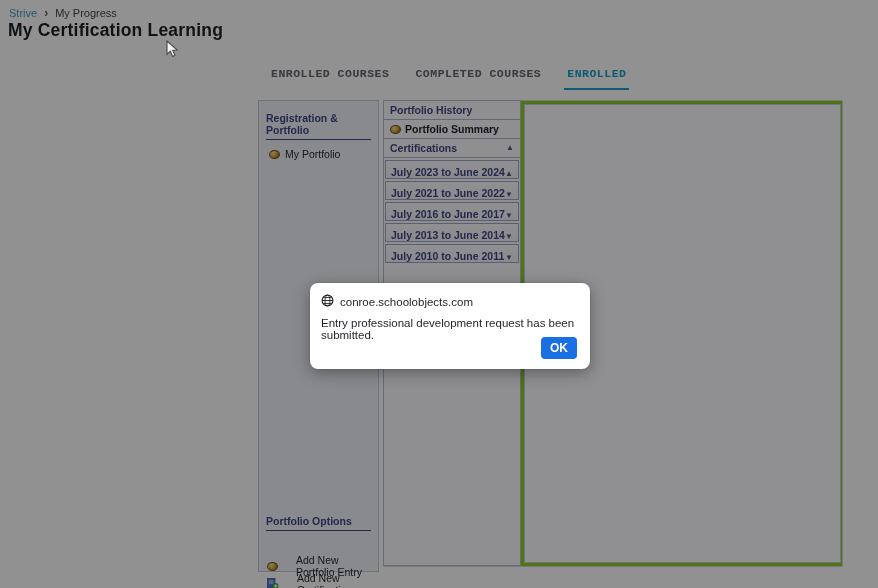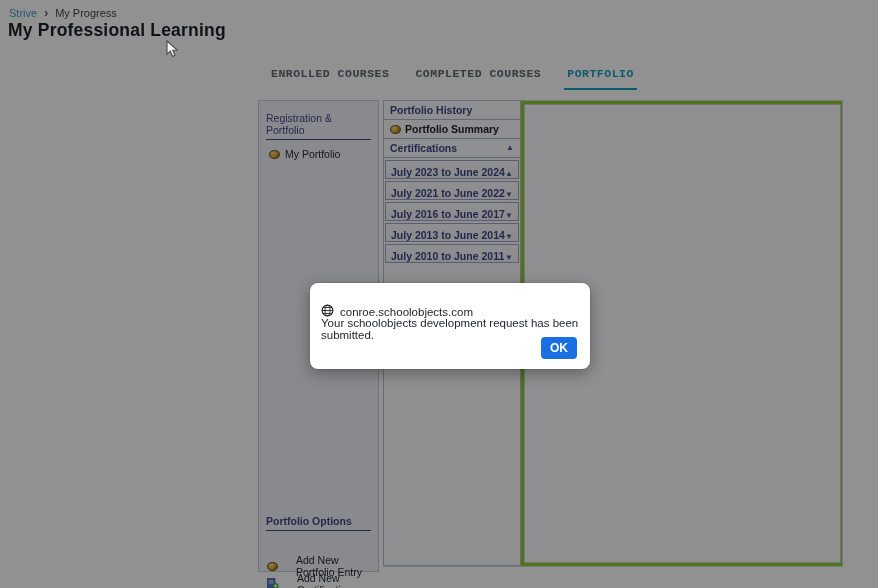--- a/index.html
+++ b/index.html
@@ -21,21 +21,21 @@
 
   .tabs{position:absolute;left:268px;top:62px;display:flex;gap:20px;font-family:Liberation Mono, monospace;}
   .tab{font-size:11.5px;font-weight:bold;letter-spacing:.5px;color:#5c6166;padding:5px 3px 10px 3px;cursor:pointer;position:relative;}
   .tab.active{color:#0d9cc0;}
   .tab.active .tab-underline{position:absolute;left:0;right:0;bottom:0;height:2px;background:#0d9cc0;}
 
   
   .left-panel{position:absolute;left:258px;top:100px;width:121px;height:472px;
     background:#f1f2f8;border:1px solid #c3c6d6;box-sizing:border-box;}
   .panel-header{margin:11px 7px 0 7px;padding-bottom:3px;border-bottom:1px solid #39427e;
-    font-size:10.5px;font-weight:normal;color:#39427e;}
+    font-size:10.5px;font-weight:bold;color:#39427e;}
   .panel-item{display:flex;align-items:center;gap:5px;margin:8px 4px 0 10px;font-size:10.5px;color:#202328;cursor:pointer;}
   .options-header{position:absolute;left:0;right:0;top:414px;margin:0 7px;padding-bottom:3px;
     border-bottom:1px solid #39427e;font-size:10.5px;font-weight:bold;color:#39427e;}
   .option-item-1{position:absolute;top:433px;}
   .option-item-2{position:absolute;top:451px;}
   .option-item-1,.option-item-2{left:0;display:flex;align-items:center;gap:18px;margin-left:8px;font-size:10.5px;color:#202328;cursor:pointer;margin-top:20px;}
 
   .gold-icon{width:11px;height:9px;border-radius:50%;flex:0 0 auto;
     background:radial-gradient(circle at 35% 30%, #f6dd8f 0%, #d8a93c 45%, #8a6410 85%);
     border:1px solid #6d4f0a;box-sizing:border-box;}
@@ -58,48 +58,48 @@
   .right-panel{position:absolute;left:140px;top:3px;width:317px;height:459px;
     border:1px solid #c6c9d7;box-sizing:border-box;background:#fdfdff;}
 
   
   .overlay{position:absolute;inset:0;background:rgba(10,10,14,0.45);z-index:10;}
 
   
   .dialog{position:absolute;left:310px;top:283px;width:280px;height:86px;z-index:20;
     background:#fff;border-radius:8px;box-shadow:0 4px 16px rgba(0,0,0,.35),0 0 0 1px rgba(0,0,0,.05);
     box-sizing:border-box;}
-  .dialog-header{position:absolute;left:11px;top:20px;display:flex;align-items:center;gap:6px;}
+  .dialog-header{position:absolute;left:11px;top:10px;display:flex;align-items:center;gap:6px;}
   .dialog-domain{font-size:11.5px;color:#1f2125;}
   .dialog-message{position:absolute;left:11px;top:34px;font-size:11.5px;color:#1f2125;}
   .dialog-ok{position:absolute;right:13px;bottom:10px;min-width:32px;height:22px;padding:4px 9px;
     background:#1a6fe3;color:#fff;border:none;border-radius:4px;
     font-family:inherit;font-size:12px;font-weight:bold;cursor:pointer;display:flex;align-items:center;justify-content:center;}
 
   
   .cursor{position:absolute;left:166px;top:40px;z-index:30;pointer-events:none;}
 </style>
 </head>
 <body>
 
 <div class="page">
 
   <div class="breadcrumb">
     <span class="crumb-root">Strive</span>
     <span class="crumb-sep">›</span>
     <span class="crumb-current">My Progress</span>
   </div>
 
-  <div class="page-title">My Professional Learning</div>
+  <div class="page-title">My Certification Learning</div>
 
   <div class="tabs">
     <div class="tab">ENROLLED COURSES</div>
     <div class="tab">COMPLETED COURSES</div>
     <div class="tab active">
-      <span>PORTFOLIO</span>
+      <span>ENROLLED</span>
       <span class="tab-underline"></span>
     </div>
   </div>
 
   <div class="left-panel">
     <div class="panel-header">Registration &amp; Portfolio</div>
     <div class="panel-item">
       <span class="gold-icon"></span>
       <span>My Portfolio</span>
     </div>
@@ -169,21 +169,21 @@
   <div class="dialog-header">
     <span><svg width="13" height="13" viewBox="0 0 16 16">
           <circle cx="8" cy="8" r="6.6" fill="none" stroke="#1f2125" stroke-width="1.4"></circle>
           <ellipse cx="8" cy="8" rx="3.1" ry="6.6" fill="none" stroke="#1f2125" stroke-width="1.1"></ellipse>
           <line x1="1.4" y1="8" x2="14.6" y2="8" stroke="#1f2125" stroke-width="1.1"></line>
           <line x1="2.6" y1="4.4" x2="13.4" y2="4.4" stroke="#1f2125" stroke-width="1.1"></line>
           <line x1="2.6" y1="11.6" x2="13.4" y2="11.6" stroke="#1f2125" stroke-width="1.1"></line>
         </svg></span>
     <span class="dialog-domain">conroe.schoolobjects.com</span>
   </div>
-  <div class="dialog-message">Your schoolobjects development request has been submitted.</div>
+  <div class="dialog-message">Entry professional development request has been submitted.</div>
   <button class="dialog-ok">OK</button>
 </div>
 
 <div class="cursor">
   <svg width="14" height="18" viewBox="0 0 14 18">
       <path d="M1 1 L1 14.2 L4.3 11.2 L6.6 16.4 L9 15.3 L6.7 10.3 L11.2 10 Z" fill="#f2f2f2" stroke="#4a4a4a" stroke-width="1.1"></path>
     </svg>
 </div>
 
 </body></html>

